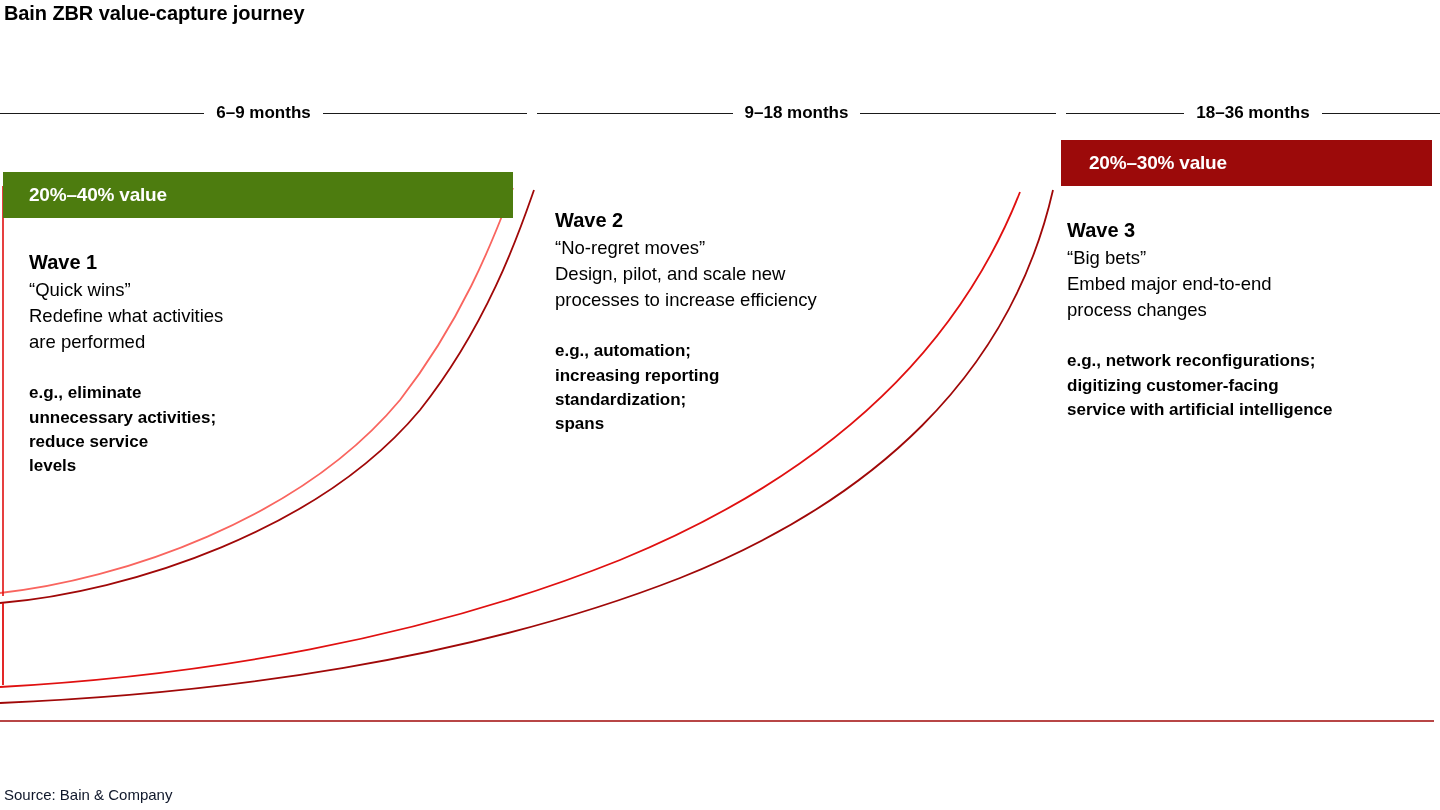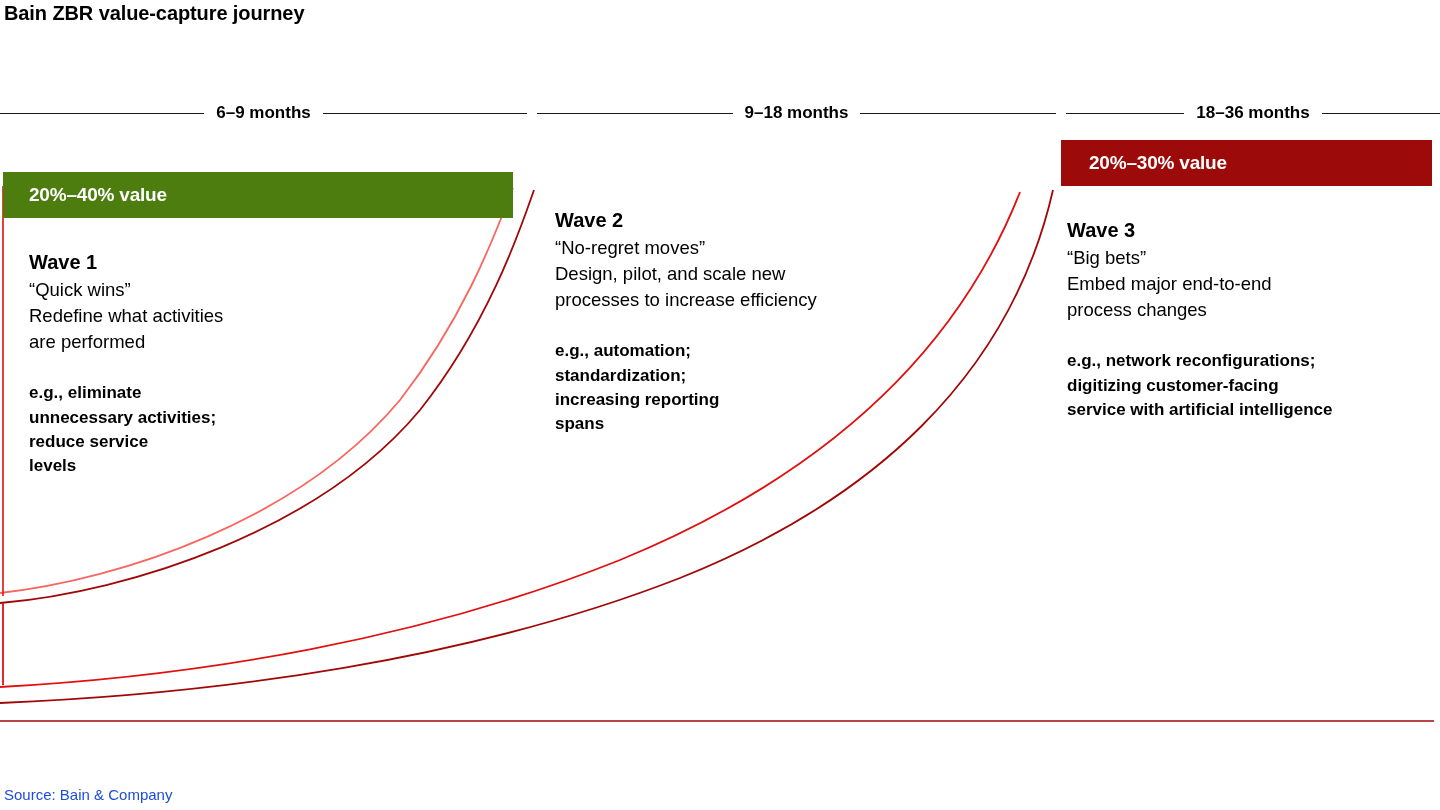--- a/index.html
+++ b/index.html
@@ -104,21 +104,21 @@
     white-space: nowrap;
     font-weight: bold;
   }
 
   
   #source-note {
     position: absolute;
     left: 4px;
     top: 786px;
     font-size: 15px;
-    color: #1d4ed8;
+    color: #0f172a;
   }
 </style>
 </head>
 <body>
 
 <div id="chart-title">Bain ZBR value-capture journey</div>
 
 <div class="timeline-group" style="left:0px; width:527px;">
   <div class="timeline-rule"></div>
   <div class="timeline-label">6–9 months</div>
@@ -173,22 +173,22 @@
 </div>
 
 <div class="wave-col" style="left:541px; width:481px;">
   <div class="wave-body" style="padding-left:14px;margin-top:36px;">
     <div class="wave-name">Wave 2</div>
     <div class="wave-desc-line">“No-regret moves”</div>
     <div class="wave-desc-line">Design, pilot, and scale new</div>
     <div class="wave-desc-line">processes to increase efficiency</div>
     <div class="wave-example">
       <div class="wave-example-line">e.g., automation;</div>
+      <div class="wave-example-line">increasing reporting</div>
       <div class="wave-example-line">standardization;</div>
-      <div class="wave-example-line">increasing reporting</div>
       <div class="wave-example-line">spans</div>
     </div>
   </div>
 </div>
 
 <div class="wave-col" style="left:1053px; width:379px;">
   <div class="wave-header" style="background:#9C0A0A; padding-left:28px;margin-left:8px;">
     <span class="wave-header-label">20%–30% value</span>
   </div>
   <div class="wave-body" style="padding-left:14px;">

